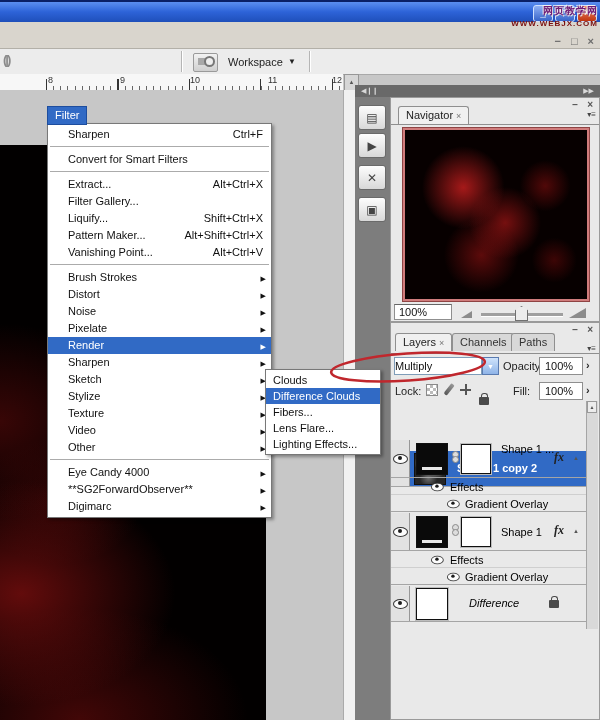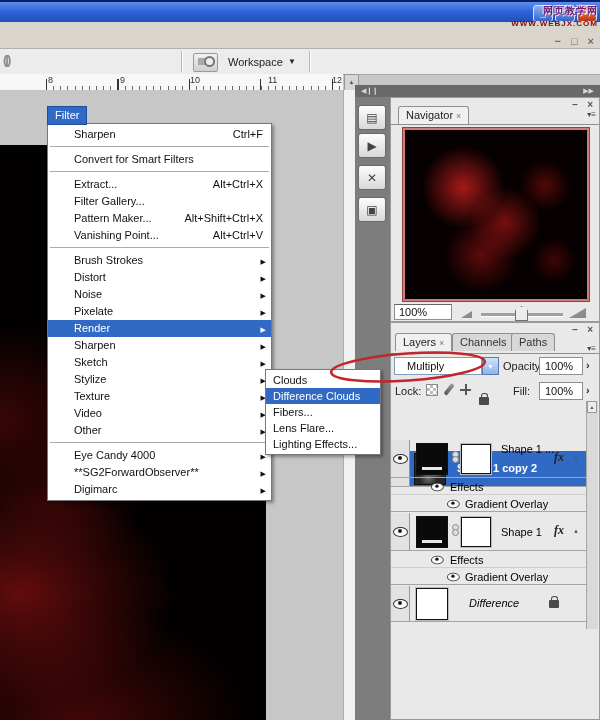--- a/index.html
+++ b/index.html
@@ -105,21 +105,21 @@
   .navslider-track{left:90px;top:215px;width:82px;height:3px;background:#9f9f9f;
     border-bottom:1px solid #fff;}
   .navslider-thumb{left:124px;top:208px;width:11px;height:13px;background:#ececec;
     border:1px solid #707070;clip-path:polygon(50% 0,100% 28%,100% 100%,0 100%,0 28%);}
 
   
   .layerspanel{left:390px;top:322px;width:210px;height:398px;}
   .lp-tabrow{position:absolute;left:0;top:10px;width:100%;height:21px;}
   .lp-tabline{position:absolute;left:0;top:30px;width:100%;height:1px;background:#8f8f8f;}
   .blendbox{left:3px;top:34px;width:88px;height:18px;background:#fff;border:1px solid #7f9db9;
-    font-size:11px;color:#111;line-height:16px;padding-left:12px;box-sizing:border-box;}
+    font-size:11px;color:#111;line-height:16px;padding-left:0;box-sizing:border-box;}
   .blendbtn{left:91px;top:34px;width:17px;height:18px;
     background:linear-gradient(#cfe3fb,#8fb4e8);border:1px solid #5a7bb0;
     color:#fff;font-size:7px;text-align:center;line-height:17px;box-sizing:border-box;}
   .fieldlbl{font-size:11px;color:#222;}
   .valbox{width:44px;height:18px;background:#fff;border:1px solid #8f8f8f;font-size:11px;
     color:#111;line-height:16px;padding-left:5px;box-sizing:border-box;}
   .valarrow{font-size:11px;color:#2a2a2a;font-weight:bold;}
   .checker{width:12px;height:12px;border:1px solid #8a8a8a;
     background-image:linear-gradient(45deg,#bbb 25%,transparent 25%,transparent 75%,#bbb 75%),
                      linear-gradient(45deg,#bbb 25%,#fff 25%,#fff 75%,#bbb 75%);
@@ -160,21 +160,21 @@
     border-left:1px solid #a5a5a5;}
   .lp-scroll .sarr{position:absolute;left:0;top:0;width:10px;height:12px;background:#ececec;
     border:1px solid #9a9a9a;font-size:5px;color:#555;text-align:center;line-height:11px;box-sizing:border-box;}
 
   
   .menubtn{left:47px;top:106px;height:17px;background:#316ac5;border:1px solid #1d4d9e;
     color:#fff;font-size:11px;line-height:16px;padding:0 7px;z-index:31;}
   .menu{left:47px;top:123px;width:223px;background:#fff;border:1px solid #787878;
     box-shadow:2px 2px 3px rgba(0,0,0,.35);z-index:30;padding:2px 0;}
   .mi{position:relative;height:17px;line-height:17px;font-size:11px;color:#111;
-    padding-left:26px;}
+    padding-left:20px;}
   .mi .sc{position:absolute;right:8px;top:0;}
   .mi .sub{position:absolute;right:5px;top:1px;font-size:7px;}
   .mi.hl{background:#316ac5;color:#fff;}
   .msep{border-top:1px solid #ababab;margin:3px 2px 4px 2px;}
   .submenu{left:265px;top:369px;width:114px;background:#fff;border:1px solid #787878;
     box-shadow:2px 2px 3px rgba(0,0,0,.35);z-index:32;padding:2px 0;}
   .smi{height:16px;line-height:16px;font-size:11px;color:#111;padding-left:7px;}
   .smi.hl{background:#316ac5;color:#fff;}
 
   .annot{left:322px;top:344px;z-index:45;pointer-events:none;}
@@ -354,20 +354,21 @@
   </div>
 
   <div class="abs menubtn">Filter</div>
   <div class="abs menu">
     <div class="mi"><span>Sharpen</span><span class="sc">Ctrl+F</span></div>
     <div class="msep"></div>
     <div class="mi"><span>Convert for Smart Filters</span></div>
     <div class="msep"></div>
     <div class="mi"><span>Extract...</span><span class="sc">Alt+Ctrl+X</span></div>
     <div class="mi"><span>Filter Gallery...</span></div>
+    <div class="mi"><span>Liquify...</span><span class="sc">Shift+Ctrl+X</span></div>
     <div class="mi"><span>Pattern Maker...</span><span class="sc">Alt+Shift+Ctrl+X</span></div>
     <div class="mi"><span>Vanishing Point...</span><span class="sc">Alt+Ctrl+V</span></div>
     <div class="msep"></div>
     <div class="mi"><span>Brush Strokes</span><span class="sub">▶</span></div>
     <div class="mi"><span>Distort</span><span class="sub">▶</span></div>
     <div class="mi"><span>Noise</span><span class="sub">▶</span></div>
     <div class="mi"><span>Pixelate</span><span class="sub">▶</span></div>
     <div class="mi hl"><span>Render</span><span class="sub">▶</span></div>
     <div class="mi"><span>Sharpen</span><span class="sub">▶</span></div>
     <div class="mi"><span>Sketch</span><span class="sub">▶</span></div>

